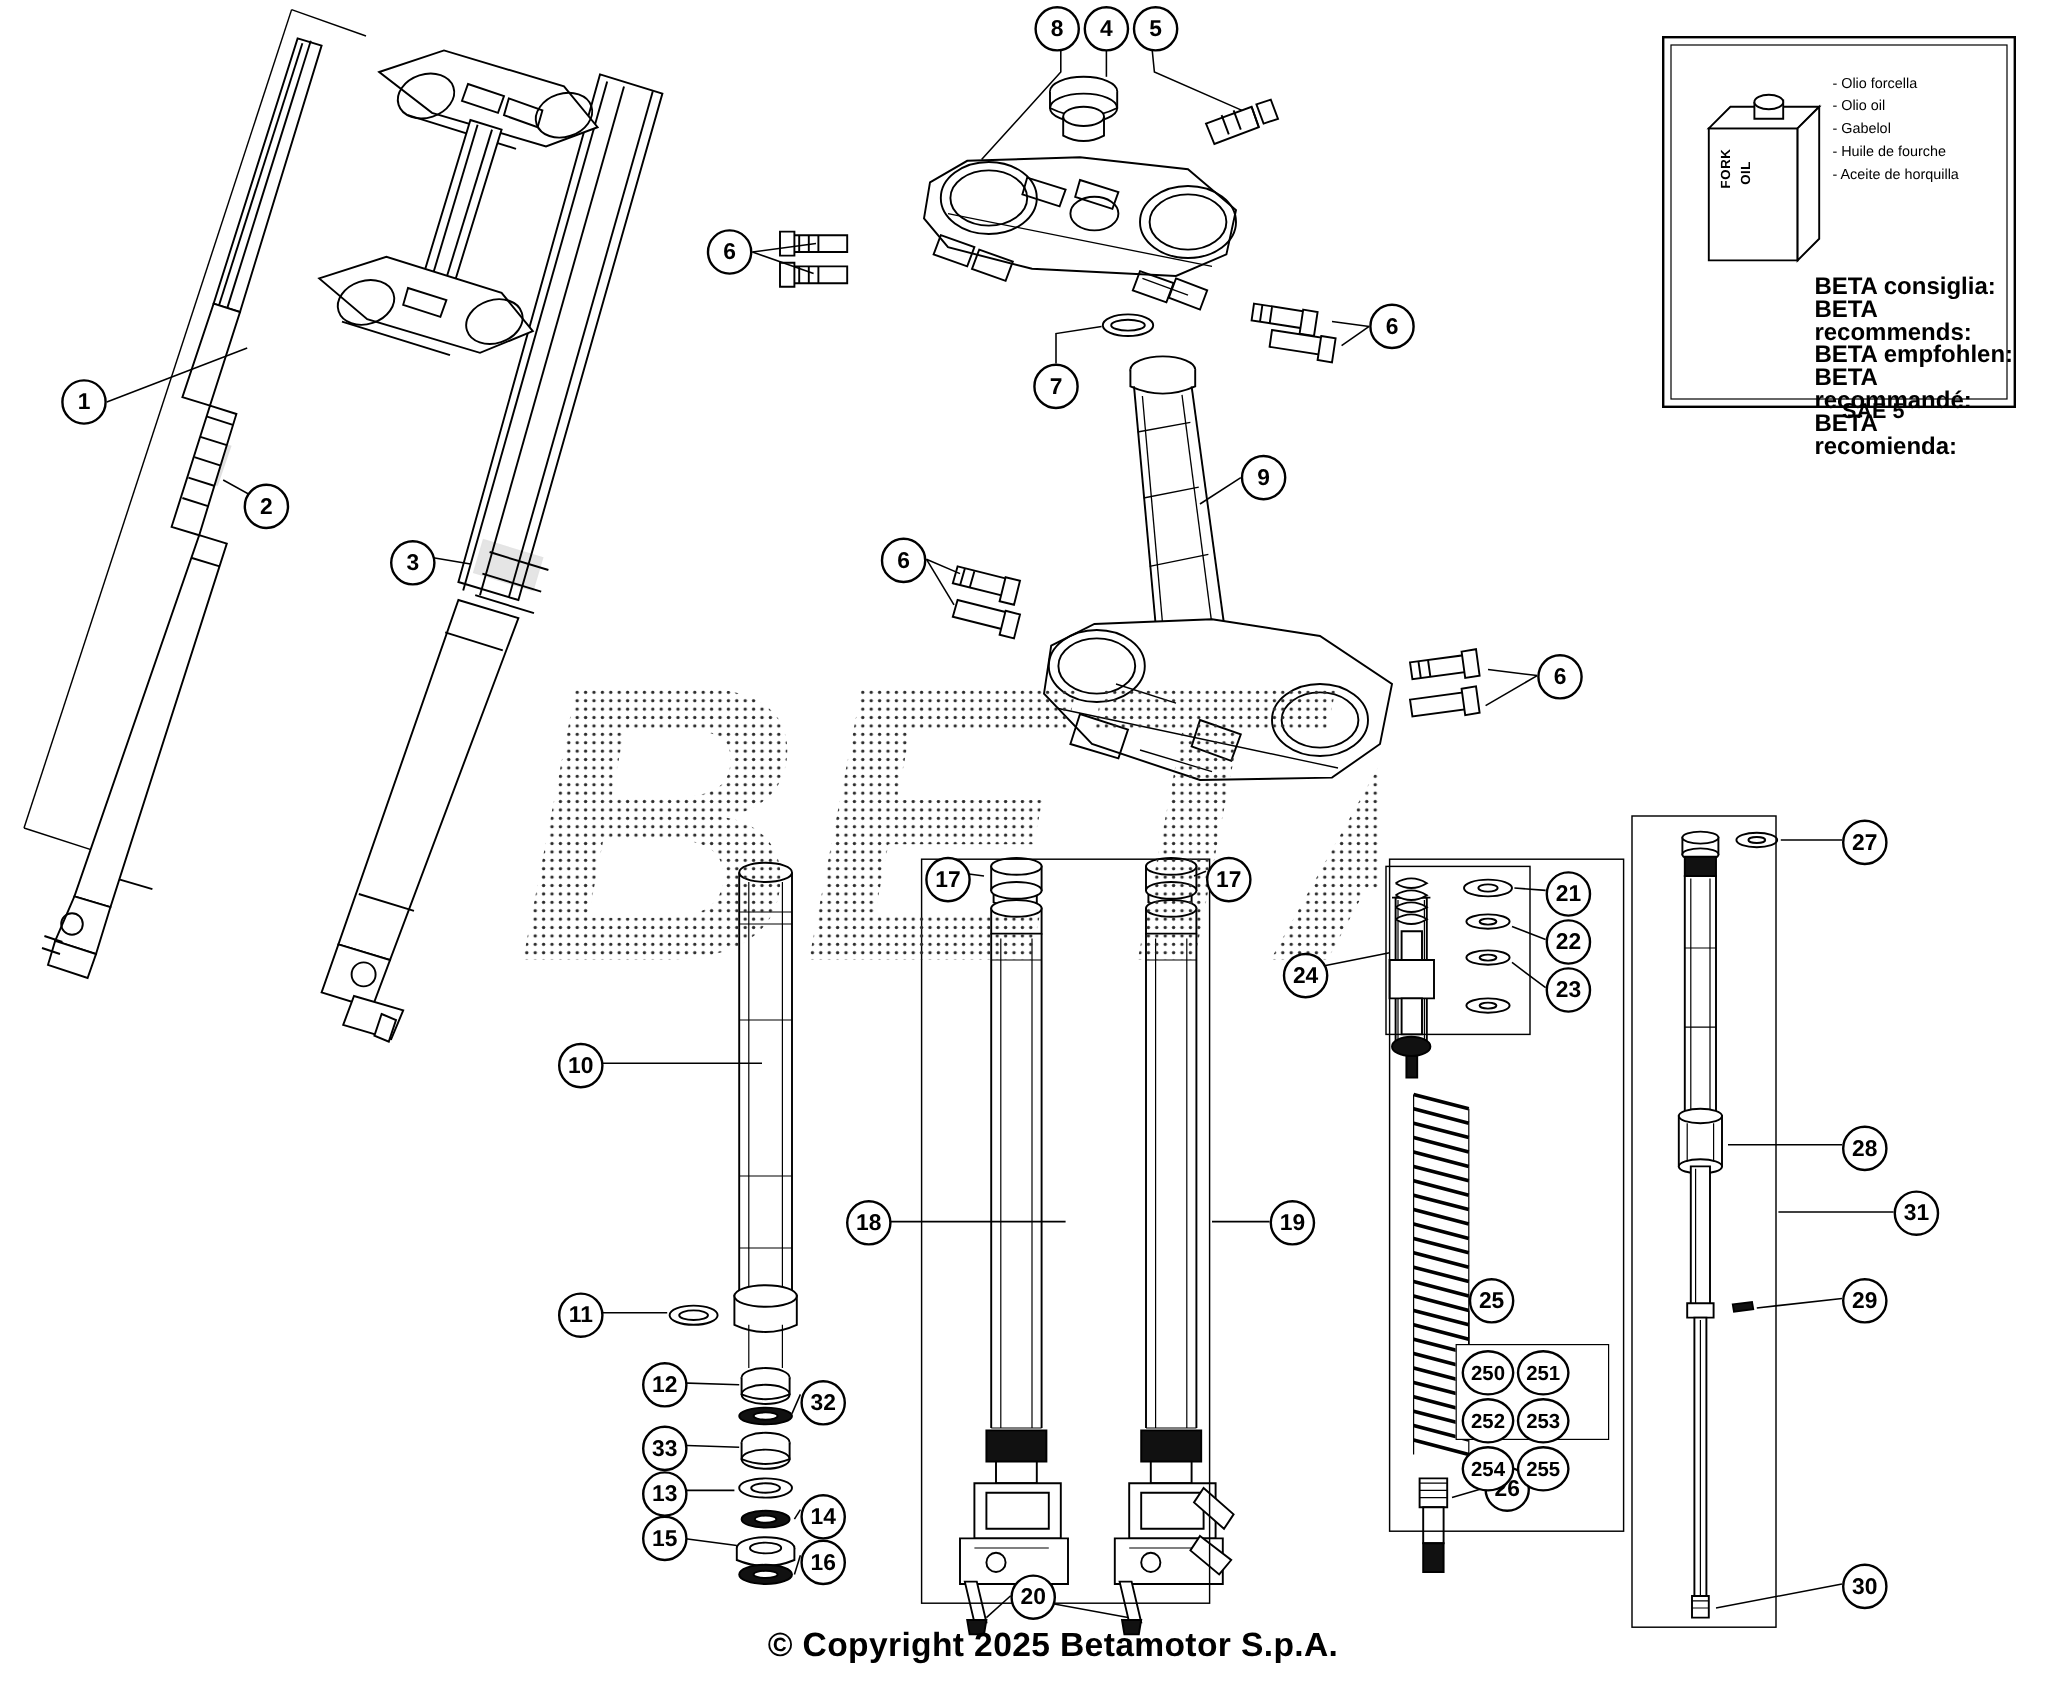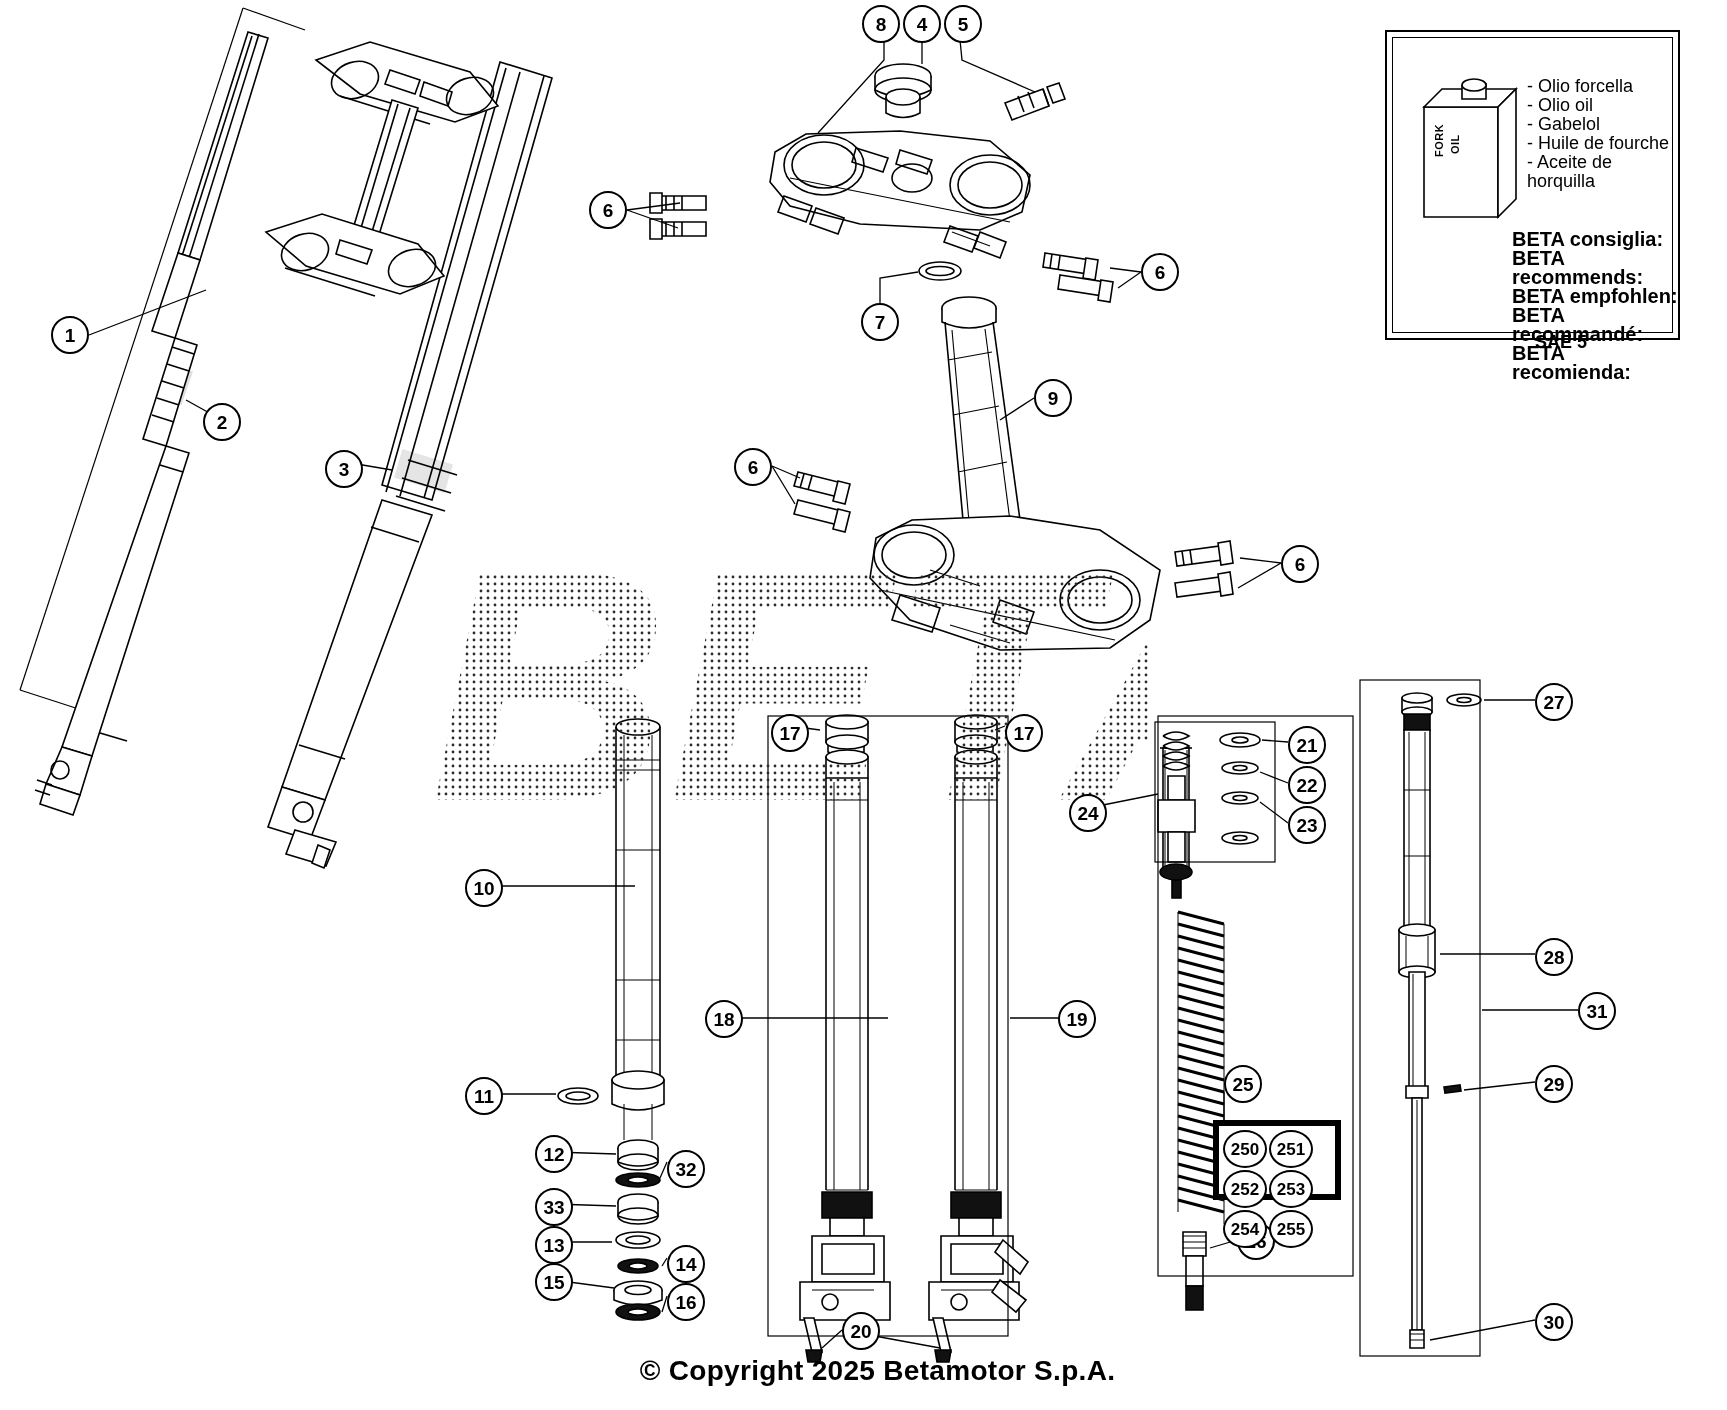--- a/index.html
+++ b/index.html
@@ -56,22 +56,22 @@
   }
   #oilbox .inner {
     position: absolute;
     left: 5px; top: 5px; right: 5px; bottom: 5px;
     border: 1px solid #000;
     box-sizing: border-box;
   }
   #oilbox .oil-list {
     position: absolute;
     left: 140px;
-    top: 45px;
-    font-size: 18px;
+    top: 28px;
+    font-size: 12px;
     line-height: 19px;
   }
   #oilbox .beta-list {
     position: absolute;
     left: 125px;
     top: 198px;
     font-size: 20px;
     font-weight: 700;
     line-height: 19px;
   }
@@ -106,21 +106,21 @@
     top: 1355px;
     width: 1727px;
     text-align: center;
     font-size: 28px;
     font-weight: 700;
     letter-spacing: 0.3px;
     margin-left: 14px;
   }
   .num-grid {
     position: absolute;
-    border: 6px solid #000000;
+    border: 1px solid #000000;
     background: #fff;
     box-sizing: border-box;
     display: flex;
     flex-wrap: wrap;
     z-index: 7;
     padding: 3px;
   }
   .num-grid .callout { position: relative; margin: 1px; }
 </style>
 </head>

